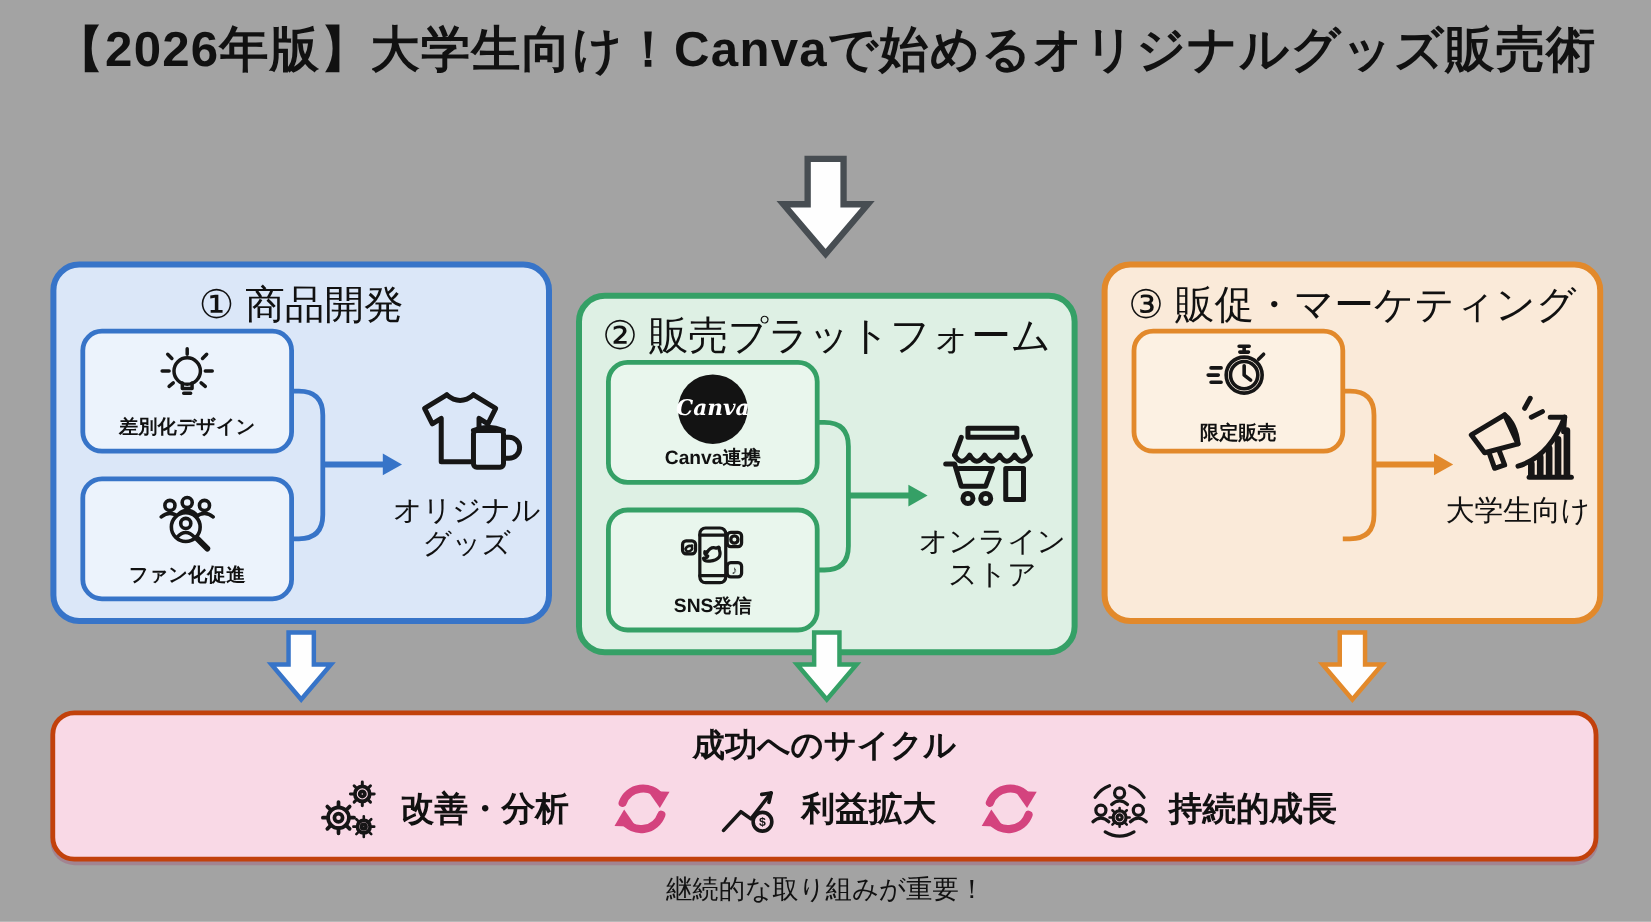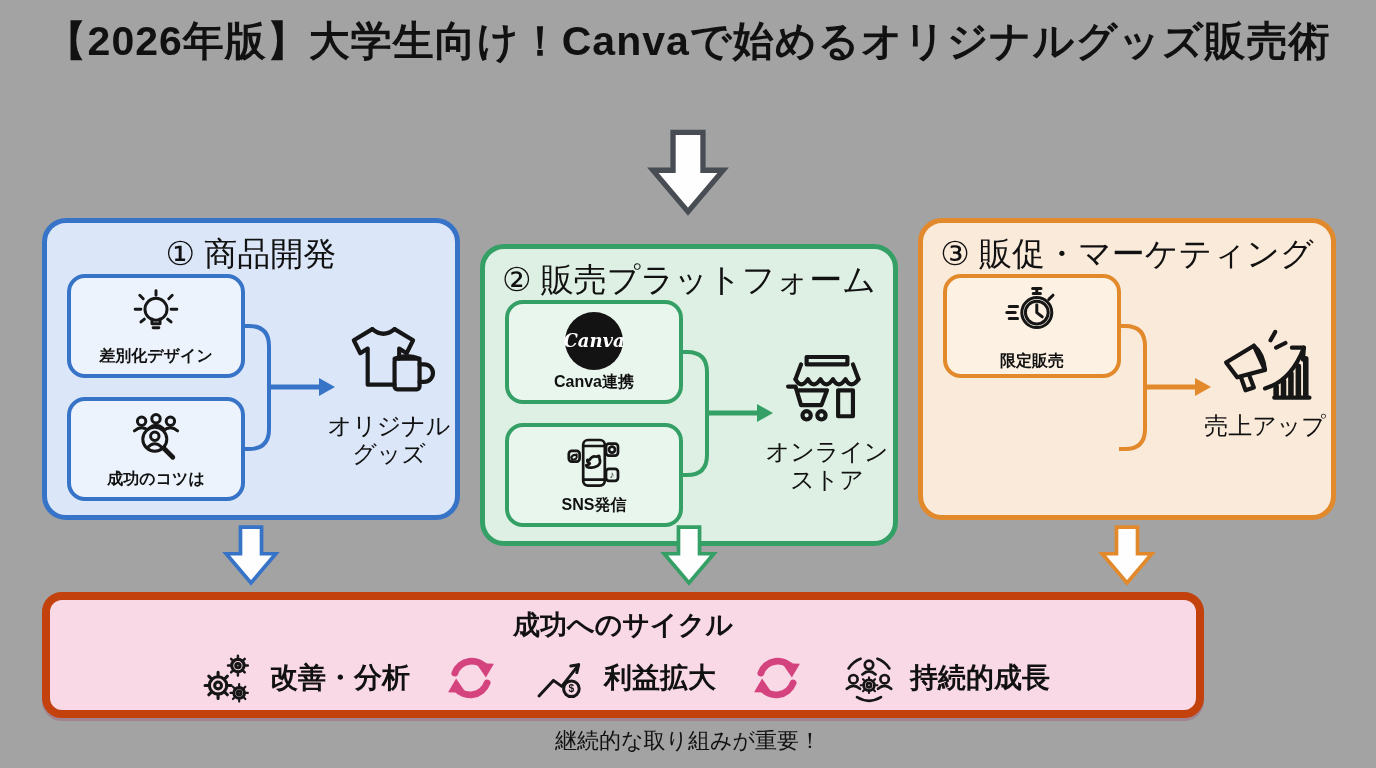--- a/index.html
+++ b/index.html
@@ -33,22 +33,22 @@
   .bracket { position:absolute; left:0; top:0; z-index:1; }
 
   .result { position:absolute; left:276px; top:95px; width:132px; z-index:2;
             display:flex; flex-direction:column; align-items:center; }
   .result .result-label { margin-top:6px; font-size:24px; font-weight:400;
             text-align:center; white-space:pre-line; line-height:1.18; }
 
   .down-arrow { position:absolute; top:524px; }
   .down-arrow.a1 { left:220px; } .down-arrow.a2 { left:658px; } .down-arrow.a3 { left:1096px; }
 
-  .cycle-box { position:absolute; left:42px; top:592px; width:1162px; height:126px;
-               border:8px solid #c2410c; border-radius:20px; background:#f9d9e6;
+  .cycle-box { position:absolute; left:42px; top:592px; width:1290px; height:126px;
+               border:4px solid #c2410c; border-radius:20px; background:#f9d9e6;
                box-shadow:0 3px 0 rgba(160,40,90,.25); }
   .cycle-title { text-align:center; margin-top:7px; font-size:27px; font-weight:800; }
   .cycle-row { display:flex; justify-content:center; align-items:center; gap:28px; margin-top:4px; }
   .cycle-item { display:flex; align-items:center; gap:10px; font-size:28px; font-weight:800; }
 
   .footer-note { position:absolute; top:726px; left:0; width:100%; text-align:center;
                  font-size:22px; font-weight:400; }
 
   .canva-circle { width:58px; height:58px; border-radius:50%; background:#131313;
                   display:flex; align-items:center; justify-content:center;
@@ -89,21 +89,21 @@
           <circle cx="26" cy="22" r="7"></circle>
             <circle cx="50" cy="18" r="7"></circle>
             <circle cx="74" cy="22" r="7"></circle>
           <path d="M14 38 q12 -10 24 0 M38 34 q12 -10 24 0 M62 38 q12 -10 24 0"></path>
           <circle cx="48" cy="52" r="20" fill="#ecf3fc"></circle>
           <circle cx="48" cy="47" r="7"></circle>
           <path d="M36 66 q12 -13 24 0"></path>
           <path d="M63 67 l15 15" stroke-width="8"></path>
         </svg>
       </div>
-      <div class="card-label">成功のコツは</div>
+      <div class="card-label">ファン化促進</div>
     </div>
 
     <svg class="bracket" width="408" height="292" viewBox="0 0 408 292">
       <path d="M196 103 H202 Q222 103 222 123 V206 Q222 226 202 226 H196" fill="none" stroke="#3774c8" stroke-width="4"></path>
       <path d="M222 164 H276" fill="none" stroke="#3774c8" stroke-width="5"></path>
       <polygon points="288,164 272,155 272,173" fill="#3774c8"></polygon>
     </svg>
 
     <div class="result">
       <div>
@@ -203,21 +203,21 @@
           <path d="M10 48 L40 30 L52 56 L22 64 Z"></path>
           <path d="M40 30 q10 8 12 26"></path>
           <path d="M26 64 l5 14 9 -3 -5 -13"></path>
           <path d="M58 24 l5 -9 M64 32 l10 -5"></path>
           <path d="M62 86 h38"></path>
           <path d="M64 74 v10 M72 68 v16 M80 60 v24 M88 52 v32 M96 44 v40" stroke-width="6"></path>
           <path d="M52 76 q28 -8 42 -44"></path>
           <path d="M94 32 l-1 13 M94 32 l-13 0"></path>
         </svg>
       </div>
-      <div class="result-label">売上アップ</div>
+      <div class="result-label">大学生向け</div>
     </div>
   </div>
 
   <div class="down-arrow a1">
     <svg width="62" height="62" viewBox="0 0 100 100">
         <path d="M33 5 H67 V48 H90 L50 95 L10 48 H33 Z" fill="#fefefe" stroke="#3774c8" stroke-width="6"></path>
       </svg>
   </div>
   <div class="down-arrow a2">
     <svg width="62" height="62" viewBox="0 0 100 100">

